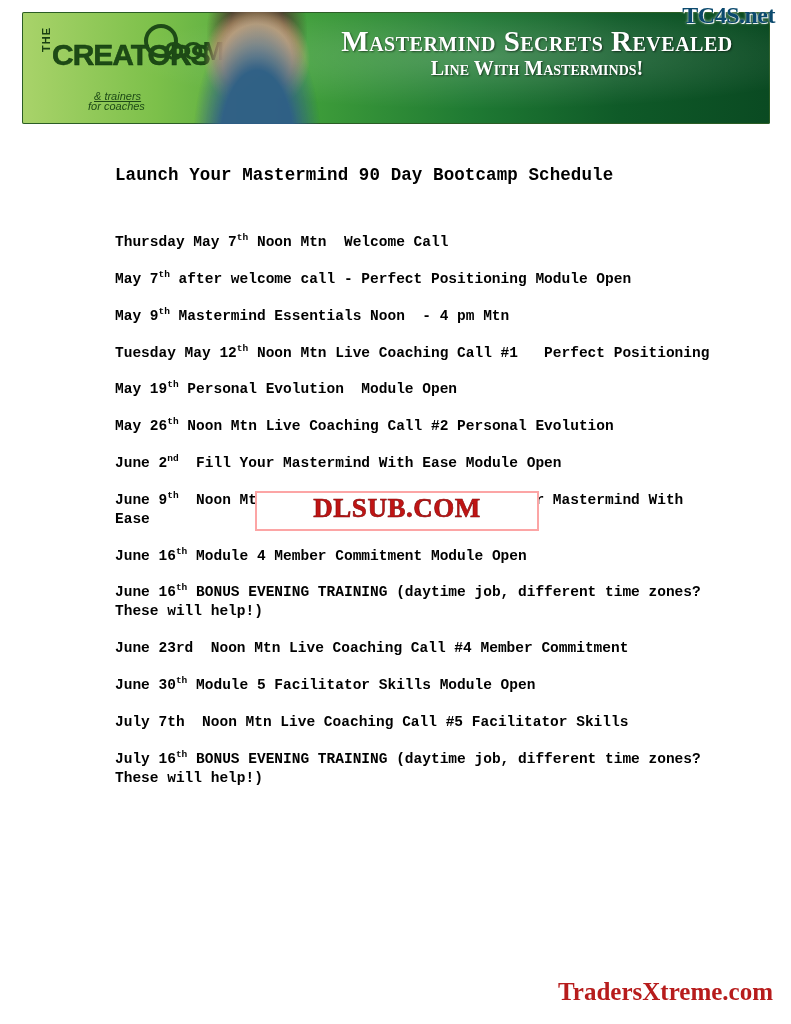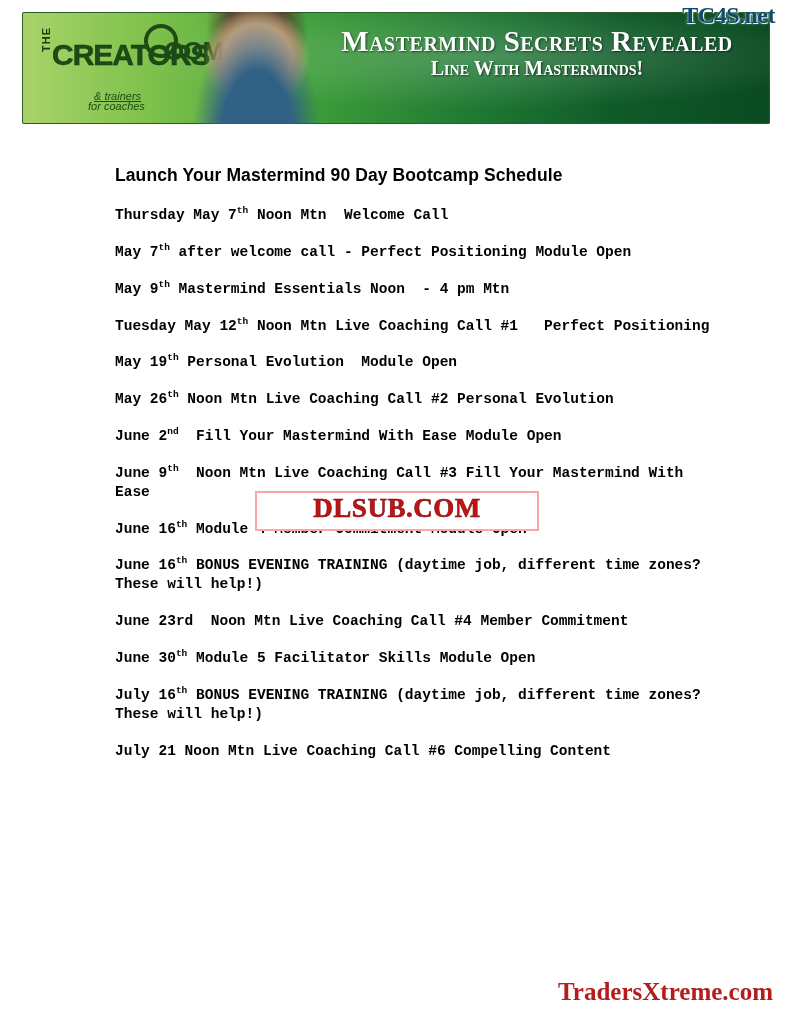--- a/index.html
+++ b/index.html
@@ -191,25 +191,25 @@
   }
 
   
   .doc {
     position: absolute;
     left: 115px;
     top: 165px;
     width: 600px;
   }
   .doc-title {
-    font-family: Liberation Sans, sans-serif;
+    font-family: Liberation Mono, monospace;
     font-weight: bold;
     font-size: 17.5px;
     color: #000;
-    margin: 0 0 20px 0;
+    margin: 0 0 48px 0;
     letter-spacing: 0.1px;
   }
   .schedule-line {
     font-family: Liberation Mono, monospace;
     font-weight: bold;
     font-size: 14.5px;
     color: #000;
     line-height: 1.3;
     margin-bottom: 18px;
     white-space: pre-wrap;
@@ -253,22 +253,22 @@
       <p class="schedule-line"><span>May 9</span><sup>th</sup><span> Mastermind Essentials Noon  - 4 pm Mtn</span></p>
       <p class="schedule-line"><span>Tuesday May 12</span><sup>th</sup><span> Noon Mtn Live Coaching Call #1   Perfect Positioning</span></p>
       <p class="schedule-line"><span>May 19</span><sup>th</sup><span> Personal Evolution  Module Open</span></p>
       <p class="schedule-line"><span>May 26</span><sup>th</sup><span> Noon Mtn Live Coaching Call #2 Personal Evolution</span></p>
       <p class="schedule-line"><span>June 2</span><sup>nd</sup><span>  Fill Your Mastermind With Ease Module Open</span></p>
       <p class="schedule-line"><span>June 9</span><sup>th</sup><span>  Noon Mtn Live Coaching Call #3 Fill Your Mastermind With Ease</span></p>
       <p class="schedule-line"><span>June 16</span><sup>th</sup><span> Module 4 Member Commitment Module Open</span></p>
       <p class="schedule-line"><span>June 16</span><sup>th</sup><span> BONUS EVENING TRAINING (daytime job, different time zones? These will help!)</span></p>
       <p class="schedule-line"><span>June 23rd</span><span>  Noon Mtn Live Coaching Call #4 Member Commitment</span></p>
       <p class="schedule-line"><span>June 30</span><sup>th</sup><span> Module 5 Facilitator Skills Module Open</span></p>
+      <p class="schedule-line"><span>July 7th</span><span>  Noon Mtn Live Coaching Call #5 Facilitator Skills</span></p>
       <p class="schedule-line"><span>July 16</span><sup>th</sup><span> BONUS EVENING TRAINING (daytime job, different time zones? These will help!)</span></p>
-      <p class="schedule-line"><span>July 21 Noon Mtn Live Coaching Call #6 Compelling Content</span></p>
     </div>
 </div>
 
 <div class="wm-dlsub">
   <span>DLSUB.COM</span>
 </div>
 
 <div class="wm-traders">TradersXtreme.com</div>
 
 </body></html>

